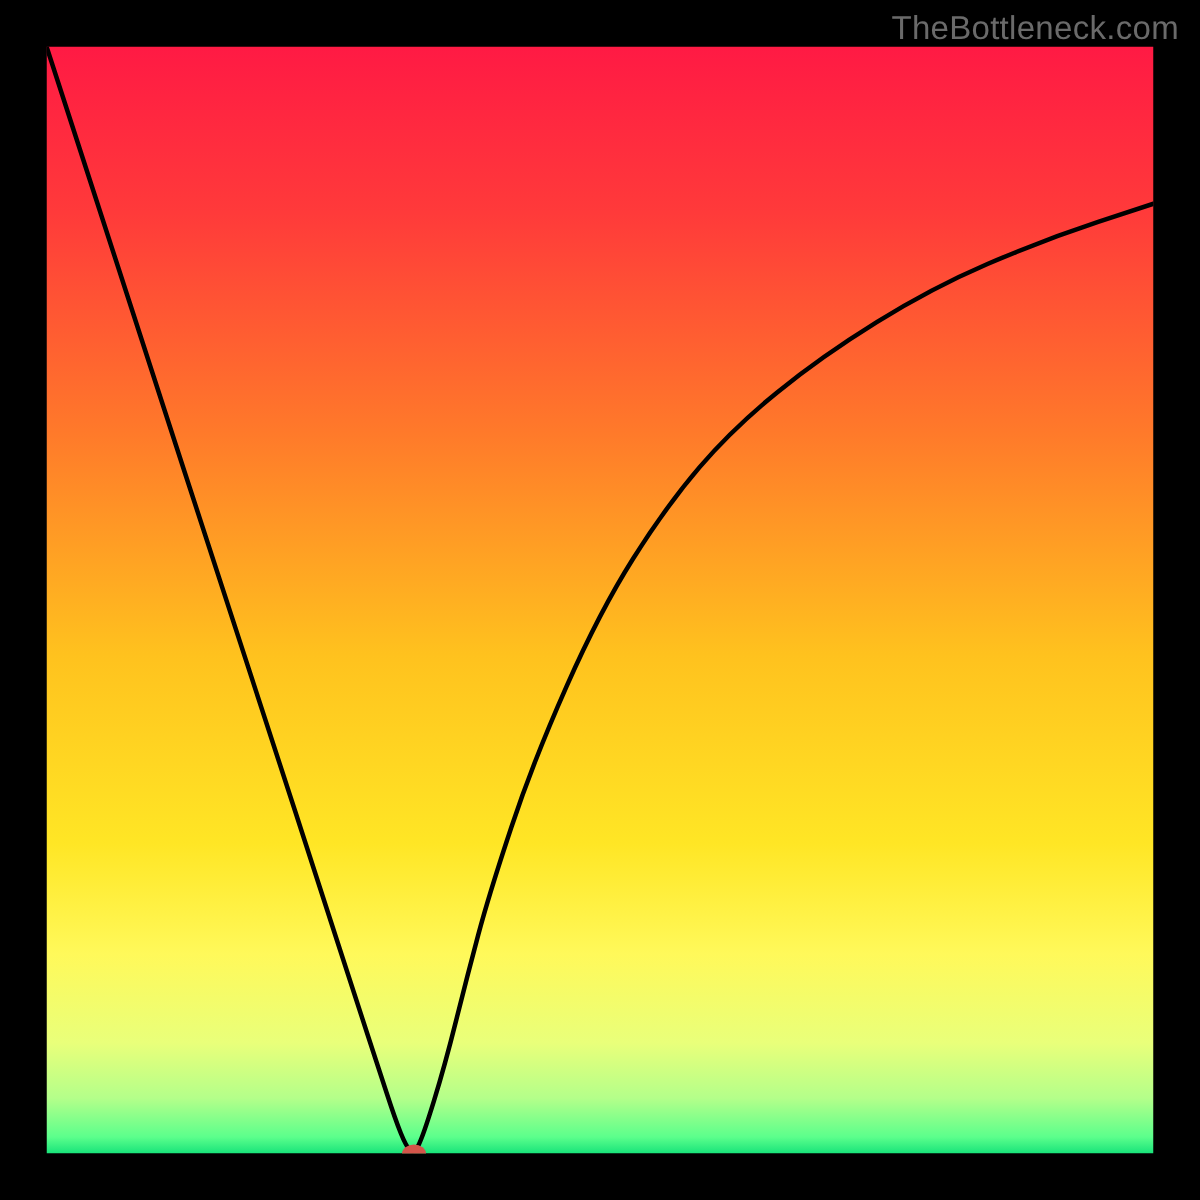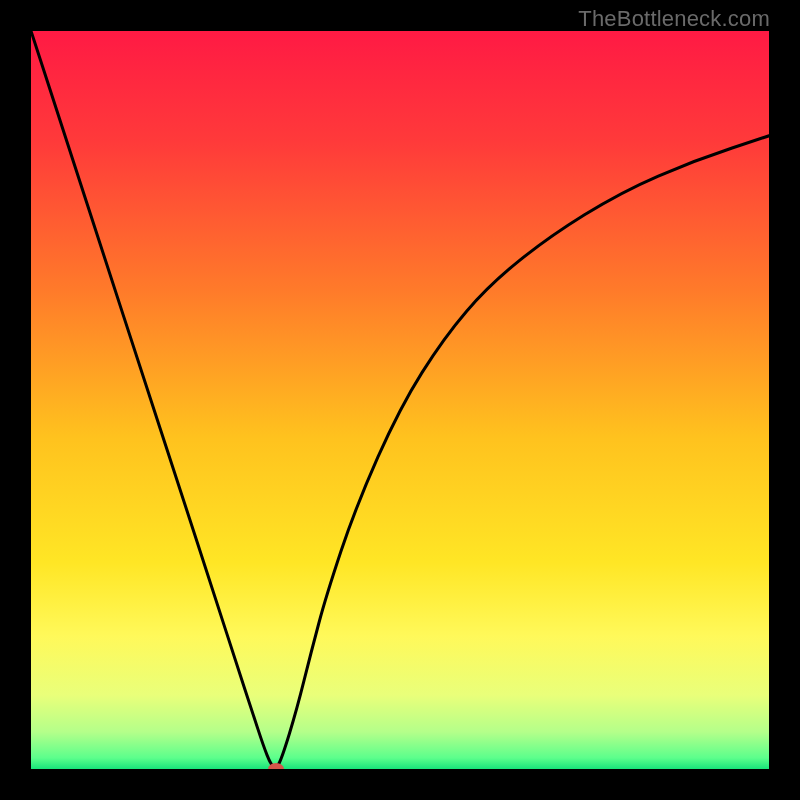--- a/index.html
+++ b/index.html
@@ -22,21 +22,21 @@
   .plot {
     position: absolute;
     left: 31px;
     top: 31px;
     width: 738px;
     height: 738px;
   }
   .watermark {
     position: absolute;
     top: 6px;
-    right: 30px;
+    right: 14px;
     color: #6a6a6a;
     font-size: 22px;
     font-weight: 500;
     letter-spacing: 0.2px;
   }
 </style>
 </head>
 <body>
 
 <div class="frame">

